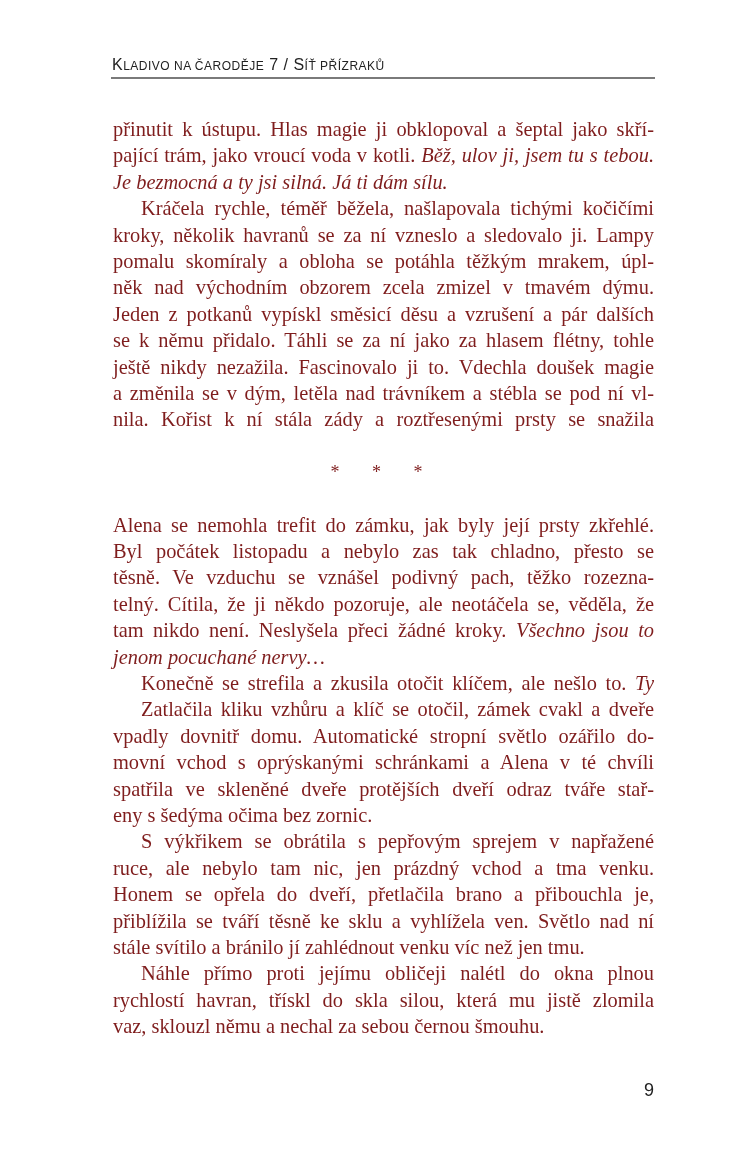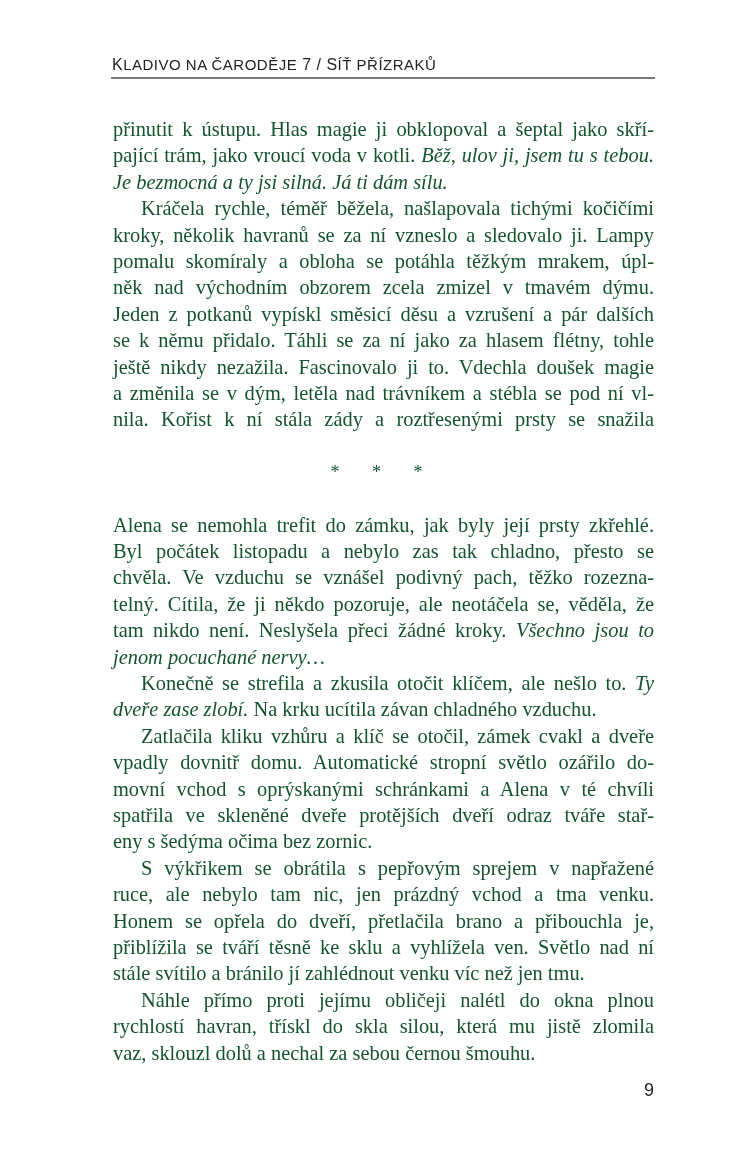--- a/index.html
+++ b/index.html
@@ -3,27 +3,27 @@
 <meta charset="utf-8">
 <style>
   html, body { margin: 0; padding: 0; background: #ffffff; }
   body { width: 753px; height: 1155px; position: relative; overflow: hidden; }
   .header {
     position: absolute; left: 112px; top: 56px; width: 543px;
     font-family: "Liberation Sans", sans-serif; font-size: 15px; color: #222;
     letter-spacing: 0.5px;
   }
   .header .big { font-size: 16px; }
-  .header .sc { font-size: 15px; }
+  .header .sc { font-size: 12px; }
   .rule {
     position: absolute; left: 111px; top: 77px; width: 544px; height: 2px; background: #7a7a7a;
   }
   .text {
     position: absolute; left: 113px; top: 116px; width: 541px;
-    font-family: "Liberation Serif", "DejaVu Serif", serif; font-size: 20.4px; color: #14532d;
+    font-family: "Liberation Serif", "DejaVu Serif", serif; font-size: 20.4px; color: #7f1d1d;
   }
   .line {
     height: 26.4px; line-height: 26.4px; white-space: nowrap;
     text-align: justify; text-align-last: justify; overflow: visible;
   }
   .line.last { text-align-last: left; }
   .line.indent { padding-left: 28px; }
   .line i { font-style: italic; }
   .sep {
     height: 79px; line-height: 79px; text-align: center; letter-spacing: 14px; font-size: 18px;
@@ -53,35 +53,34 @@
       <div class="line"><span style="white-space: pre-wrap;">Jeden z potkanů vypískl směsicí děsu a vzrušení a pár dalších</span></div>
       <div class="line"><span style="white-space: pre-wrap;">se k němu přidalo. Táhli se za ní jako za hlasem flétny, tohle</span></div>
       <div class="line"><span style="white-space: pre-wrap;">ještě nikdy nezažila. Fascinovalo ji to. Vdechla doušek magie</span></div>
       <div class="line"><span style="white-space: pre-wrap;">a změnila se v dým, letěla nad trávníkem a stébla se pod ní vl-</span></div>
       <div class="line"><span style="white-space: pre-wrap; margin-top: 39px;">nila. Kořist k ní stála zády a roztřesenými prsty se snažila</span></div>
     </div>
   <div class="sep">* * *</div>
   <div id="sec2">
       <div class="line"><span style="white-space: pre-wrap;">Alena se nemohla trefit do zámku, jak byly její prsty zkřehlé.</span></div>
       <div class="line"><span style="white-space: pre-wrap;">Byl počátek listopadu a nebylo zas tak chladno, přesto se</span></div>
-      <div class="line"><span style="white-space: pre-wrap;">chvěla. Ve vzduchu se vznášel podivný pach, těžko rozezna-</span></div>
+      <div class="line"><span style="white-space: pre-wrap;">těsně. Ve vzduchu se vznášel podivný pach, těžko rozezna-</span></div>
       <div class="line"><span style="white-space: pre-wrap;">telný. Cítila, že ji někdo pozoruje, ale neotáčela se, věděla, že</span></div>
       <div class="line"><span style="white-space: pre-wrap;">tam nikdo není. Neslyšela přeci žádné kroky. </span><i>Všechno jsou to</i></div>
       <div class="line last"><i>jenom pocuchané nervy…</i></div>
       <div class="line indent"><span style="white-space: pre-wrap;">Konečně se strefila a zkusila otočit klíčem, ale nešlo to. </span><i>Ty</i></div>
-      <div class="line last"><i>dveře zase zlobí.</i><span style="white-space: pre-wrap;"> Na krku ucítila závan chladného vzduchu.</span></div>
       <div class="line indent"><span style="white-space: pre-wrap;">Zatlačila kliku vzhůru a klíč se otočil, zámek cvakl a dveře</span></div>
       <div class="line"><span style="white-space: pre-wrap;">vpadly dovnitř domu. Automatické stropní světlo ozářilo do-</span></div>
       <div class="line"><span style="white-space: pre-wrap;">movní vchod s oprýskanými schránkami a Alena v té chvíli</span></div>
       <div class="line"><span style="white-space: pre-wrap;">spatřila ve skleněné dveře protějších dveří odraz tváře stař-</span></div>
       <div class="line last"><span style="white-space: pre-wrap;">eny s šedýma očima bez zornic.</span></div>
       <div class="line indent"><span style="white-space: pre-wrap;">S výkřikem se obrátila s pepřovým sprejem v napřažené</span></div>
       <div class="line"><span style="white-space: pre-wrap;">ruce, ale nebylo tam nic, jen prázdný vchod a tma venku.</span></div>
       <div class="line"><span style="white-space: pre-wrap; font-family: Liberation Serif, serif;">Honem se opřela do dveří, přetlačila brano a přibouchla je,</span></div>
       <div class="line"><span style="white-space: pre-wrap;">přiblížila se tváří těsně ke sklu a vyhlížela ven. Světlo nad ní</span></div>
       <div class="line last"><span style="white-space: pre-wrap;">stále svítilo a bránilo jí zahlédnout venku víc než jen tmu.</span></div>
       <div class="line indent"><span style="white-space: pre-wrap;">Náhle přímo proti jejímu obličeji nalétl do okna plnou</span></div>
       <div class="line"><span style="white-space: pre-wrap;">rychlostí havran, třískl do skla silou, která mu jistě zlomila</span></div>
-      <div class="line last"><span style="white-space: pre-wrap;">vaz, sklouzl dolů a nechal za sebou černou šmouhu.</span></div>
+      <div class="line last"><span style="white-space: pre-wrap;">vaz, sklouzl němu a nechal za sebou černou šmouhu.</span></div>
     </div>
 </div>
 
 <div class="pagenum">9</div>
 
 </body></html>

